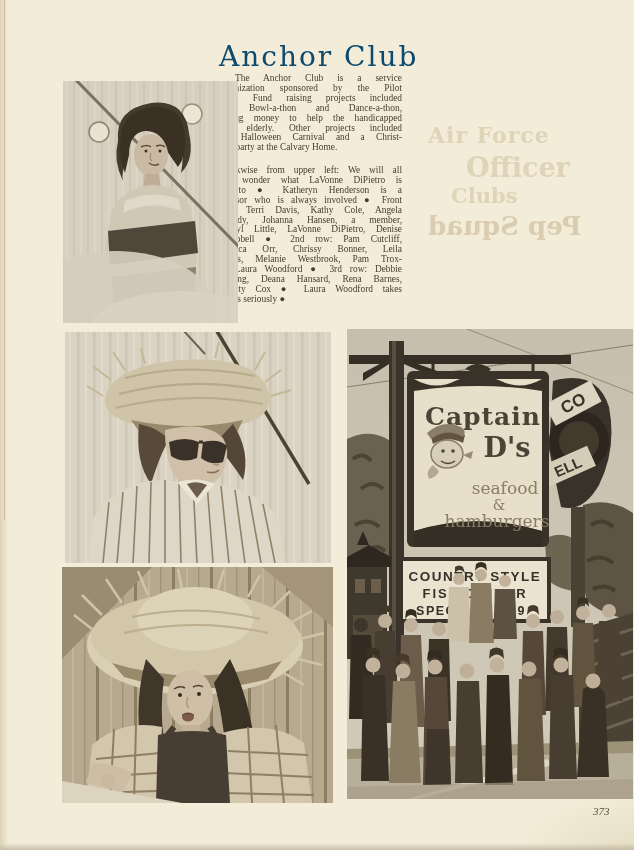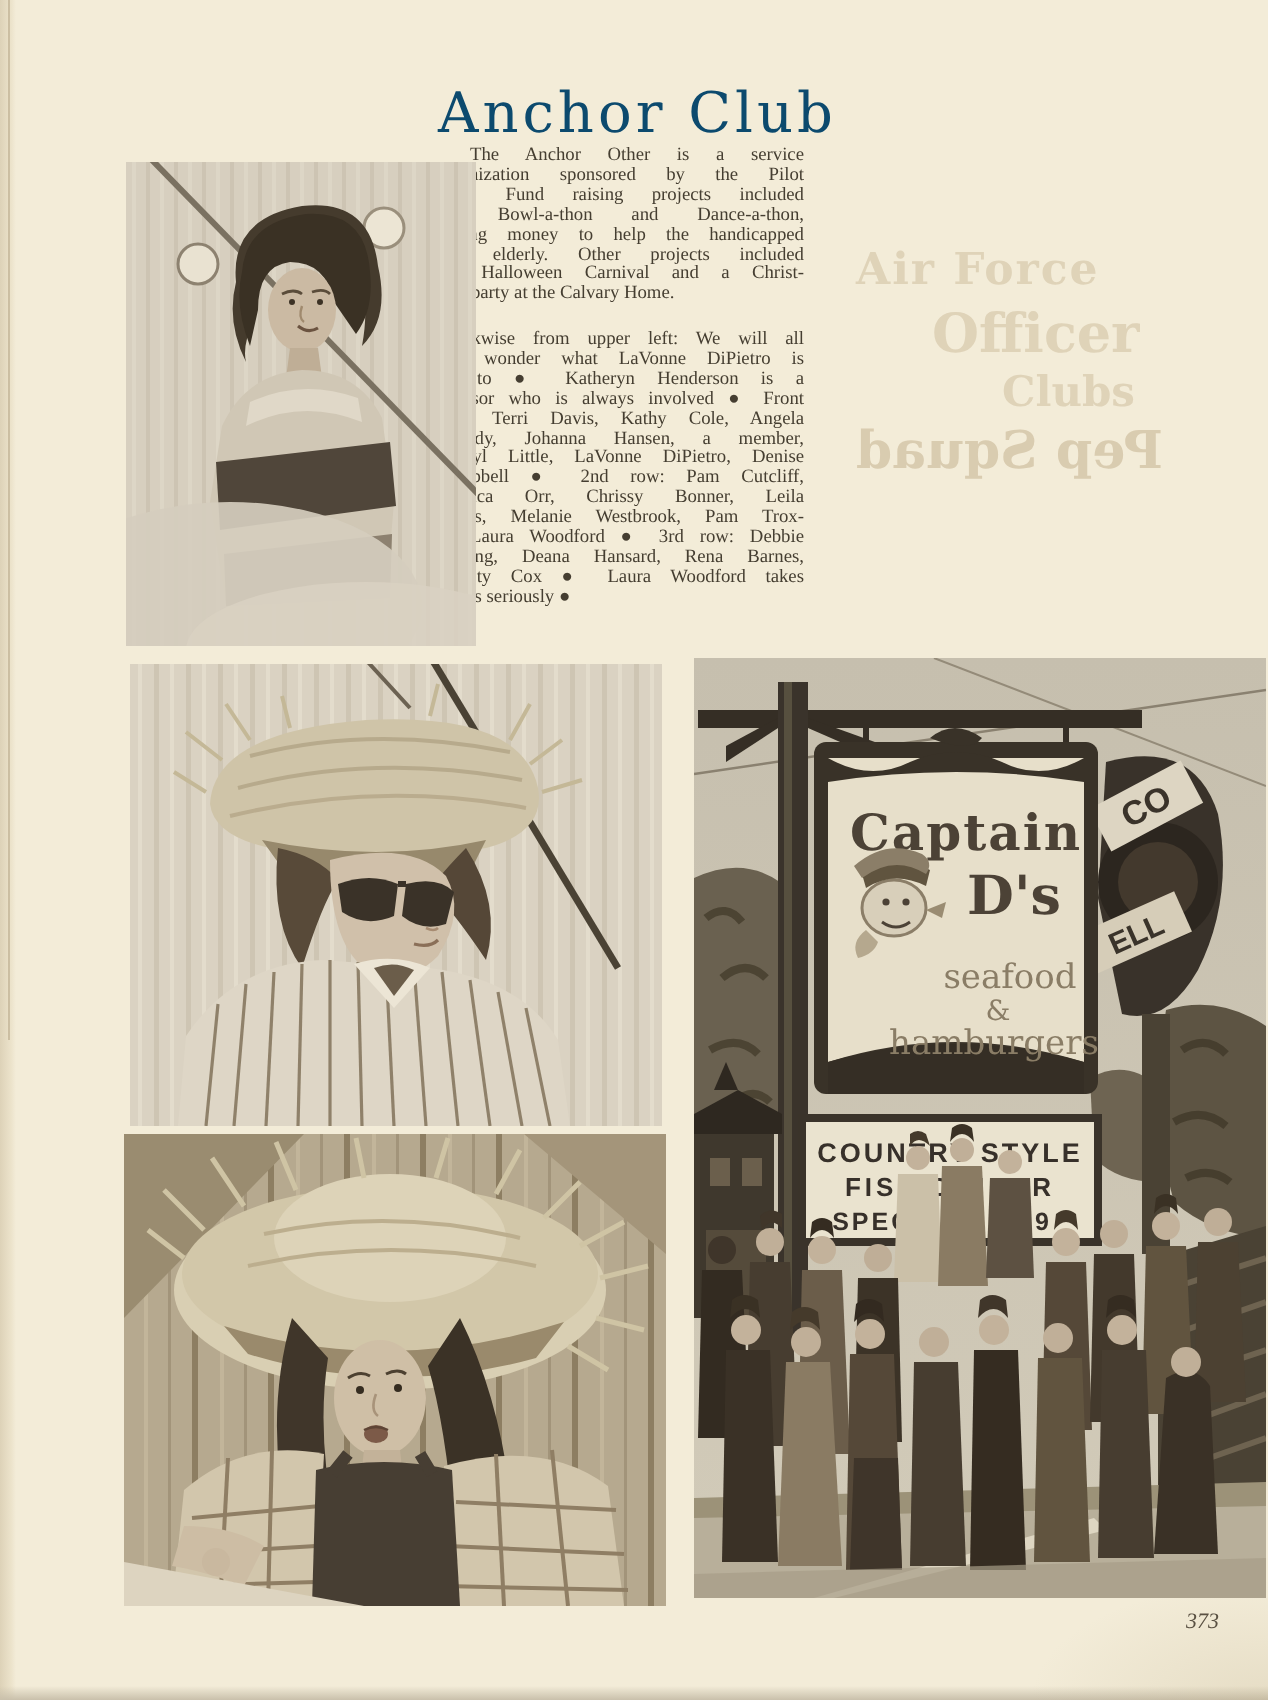--- a/index.html
+++ b/index.html
@@ -36,21 +36,21 @@
   .photo svg{display:block;}
   #photo-baton{left:23px;top:65px;}
   #photo-sunglasses{left:25px;top:316px;}
   #photo-strawhat{left:22px;top:551px;}
   #photo-captain-ds{left:307px;top:313px;}
 
   .ghost{position:absolute;font-family:"DejaVu Serif","Liberation Serif",serif;
     font-weight:bold;color:rgba(168,138,92,.26);white-space:nowrap;pointer-events:none;}
   .ghost-1{left:428px;top:122px;font-size:22px;letter-spacing:1px;}
   .ghost-2{left:466px;top:152px;font-size:27px;}
-  .ghost-3{left:501px;top:183px;font-size:21px;}
+  .ghost-3{left:451px;top:183px;font-size:21px;}
   .ghost-4{left:428px;top:211px;font-size:26px;transform:scaleX(-1);color:rgba(158,128,84,.30);}
 
   .page-number{position:absolute;left:593px;top:805px;font-size:11px;font-style:italic;color:#5a5143;}
 </style>
 </head>
 <body>
 
 <div class="page">
 
   <div class="scan-left"></div>
@@ -59,21 +59,21 @@
   <div class="scan-corner"></div>
 
   <div class="ghost ghost-1">Air Force</div>
   <div class="ghost ghost-2">Officer</div>
   <div class="ghost ghost-3">Clubs</div>
   <div class="ghost ghost-4">Pep Squad</div>
 
   <h1 class="title">Anchor Club</h1>
 
   <div class="par body-par">
-      <div class="jline">The Anchor Other is a service</div>
+      <div class="jline">The Anchor Club is a service</div>
       <div class="jline">organization sponsored by the Pilot</div>
       <div class="jline">Club. Fund raising projects included</div>
       <div class="jline">the Bowl-a-thon and Dance-a-thon,</div>
       <div class="jline">raising money to help the handicapped</div>
       <div class="jline">and elderly. Other projects included</div>
       <div class="jline">the Halloween Carnival and a Christ-</div>
       <div class="jline">mas party at the Calvary Home.</div>
     </div>
   <div class="par caption-par">
       <div class="jline">Clockwise from upper left: We will all</div>

